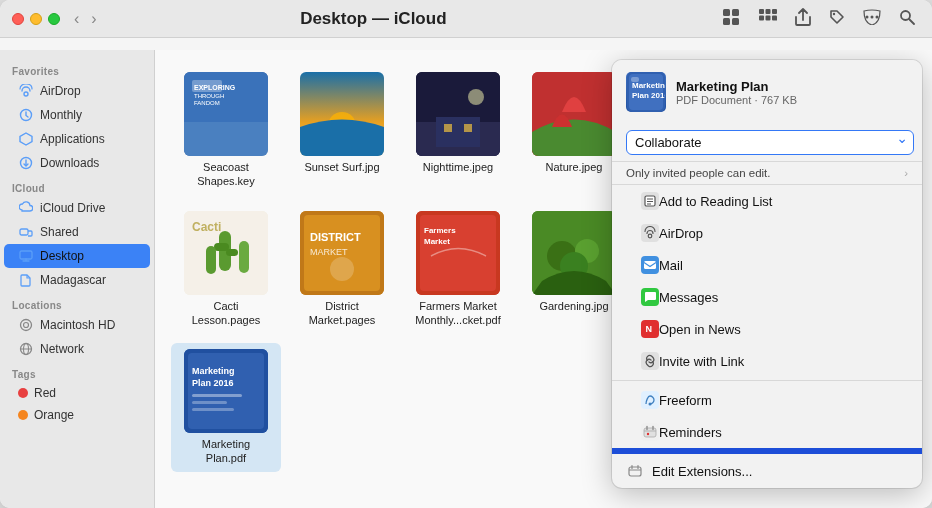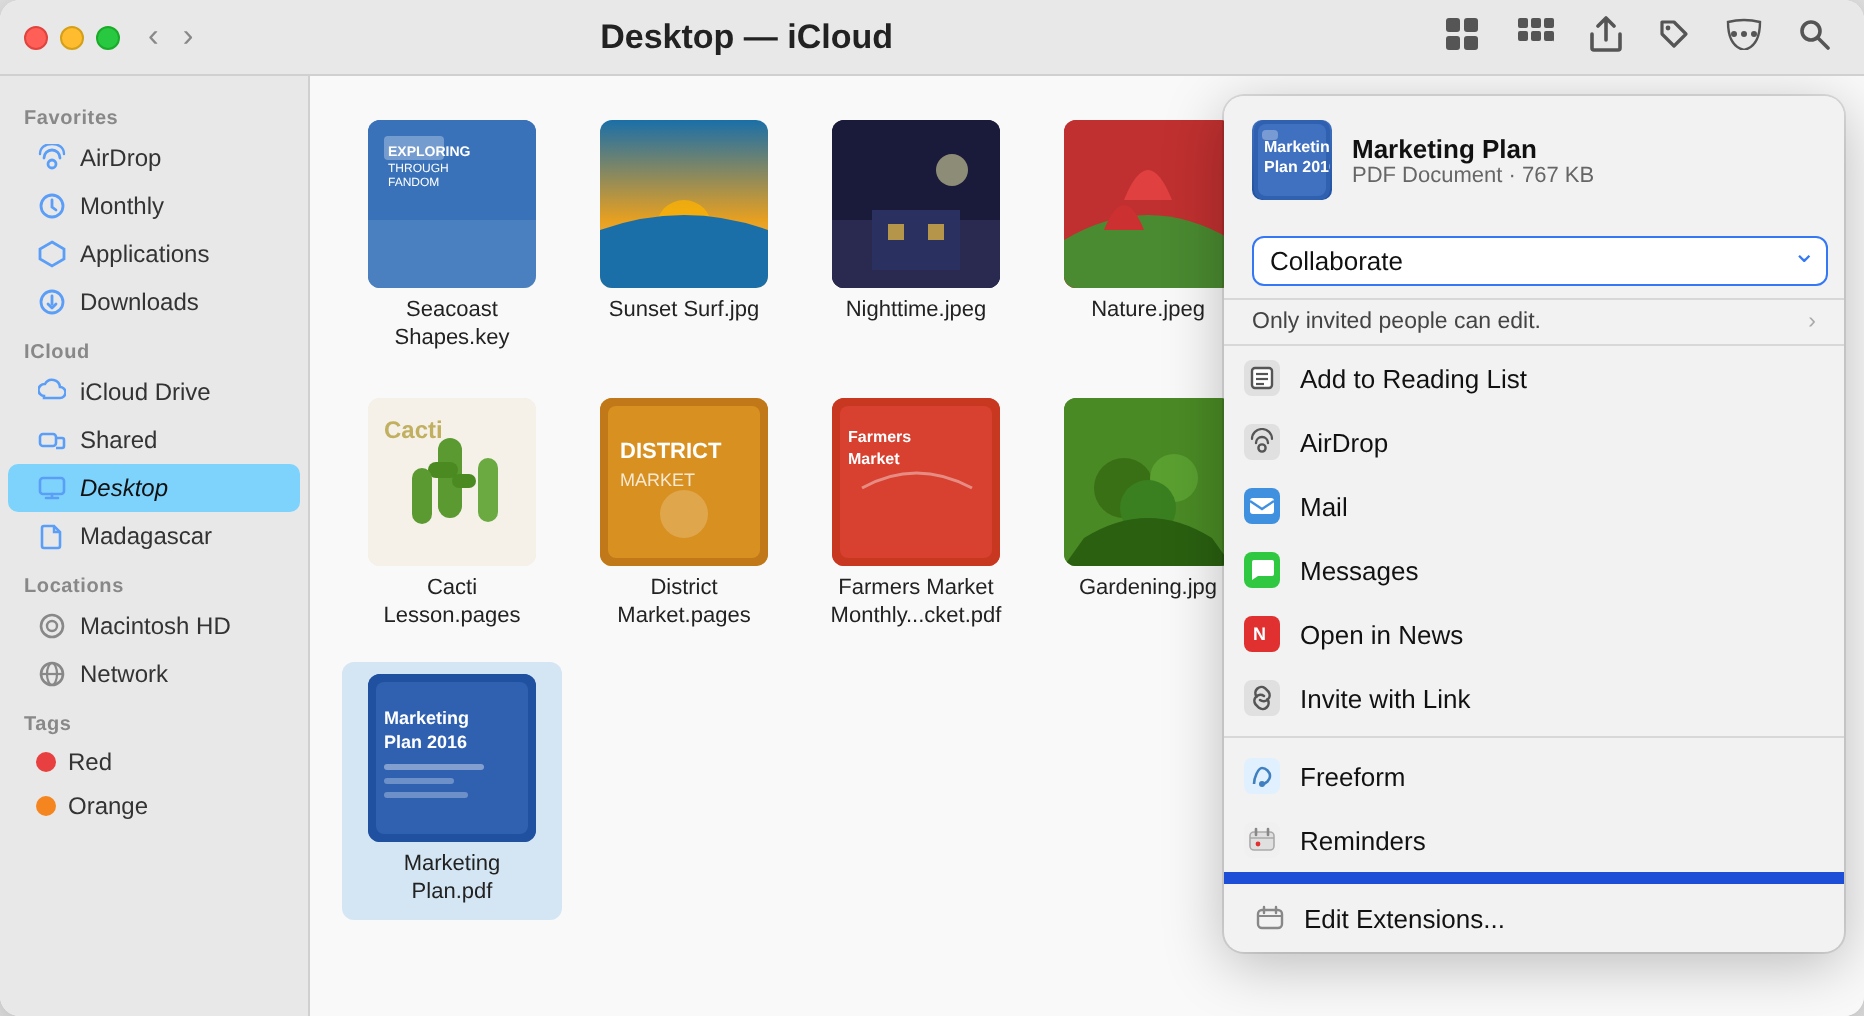--- a/index.html
+++ b/index.html
@@ -78,20 +78,21 @@
       cursor: pointer;
       color: #555;
       font-size: 15px;
       padding: 3px 5px;
       border-radius: 4px;
     }
     .main-layout {
       display: flex;
       flex: 1;
       overflow: hidden;
+      margin-top: 12px;
     }
     .sidebar {
       width: 155px;
       background: #e8e8e8;
       border-right: 1px solid #d0d0d0;
       padding: 8px 0;
       overflow-y: auto;
       flex-shrink: 0;
     }
     .sidebar-section-label {
@@ -107,23 +108,22 @@
       align-items: center;
       gap: 6px;
       padding: 4px 10px 4px 14px;
       font-size: 12px;
       color: #333;
       cursor: pointer;
       border-radius: 5px;
       margin: 0 4px;
     }
     .sidebar-item.active {
-      background: #7dd3fc;
+      background: #3b82f6;
       color: #111;
-      font-style: italic;
     }
     .sidebar-icon {
       width: 16px;
       height: 16px;
       display: flex;
       align-items: center;
       justify-content: center;
       flex-shrink: 0;
     }
     .tag-dot {
@@ -250,22 +250,21 @@
       justify-content: space-between;
       padding: 5px 14px;
       font-size: 11.5px;
       color: #444;
       border-bottom: 1px solid #d8d8d8;
       cursor: pointer;
     }
     .popup-menu-item {
       display: flex;
       align-items: center;
-      gap: 10px;
-      padding: 7px 10px;
+      padding: 7px 29px;
       font-size: 13px;
       color: #111;
       cursor: pointer;
     }
     .popup-menu-icon {
       width: 18px;
       height: 18px;
       border-radius: 4px;
       display: flex;
       align-items: center;

